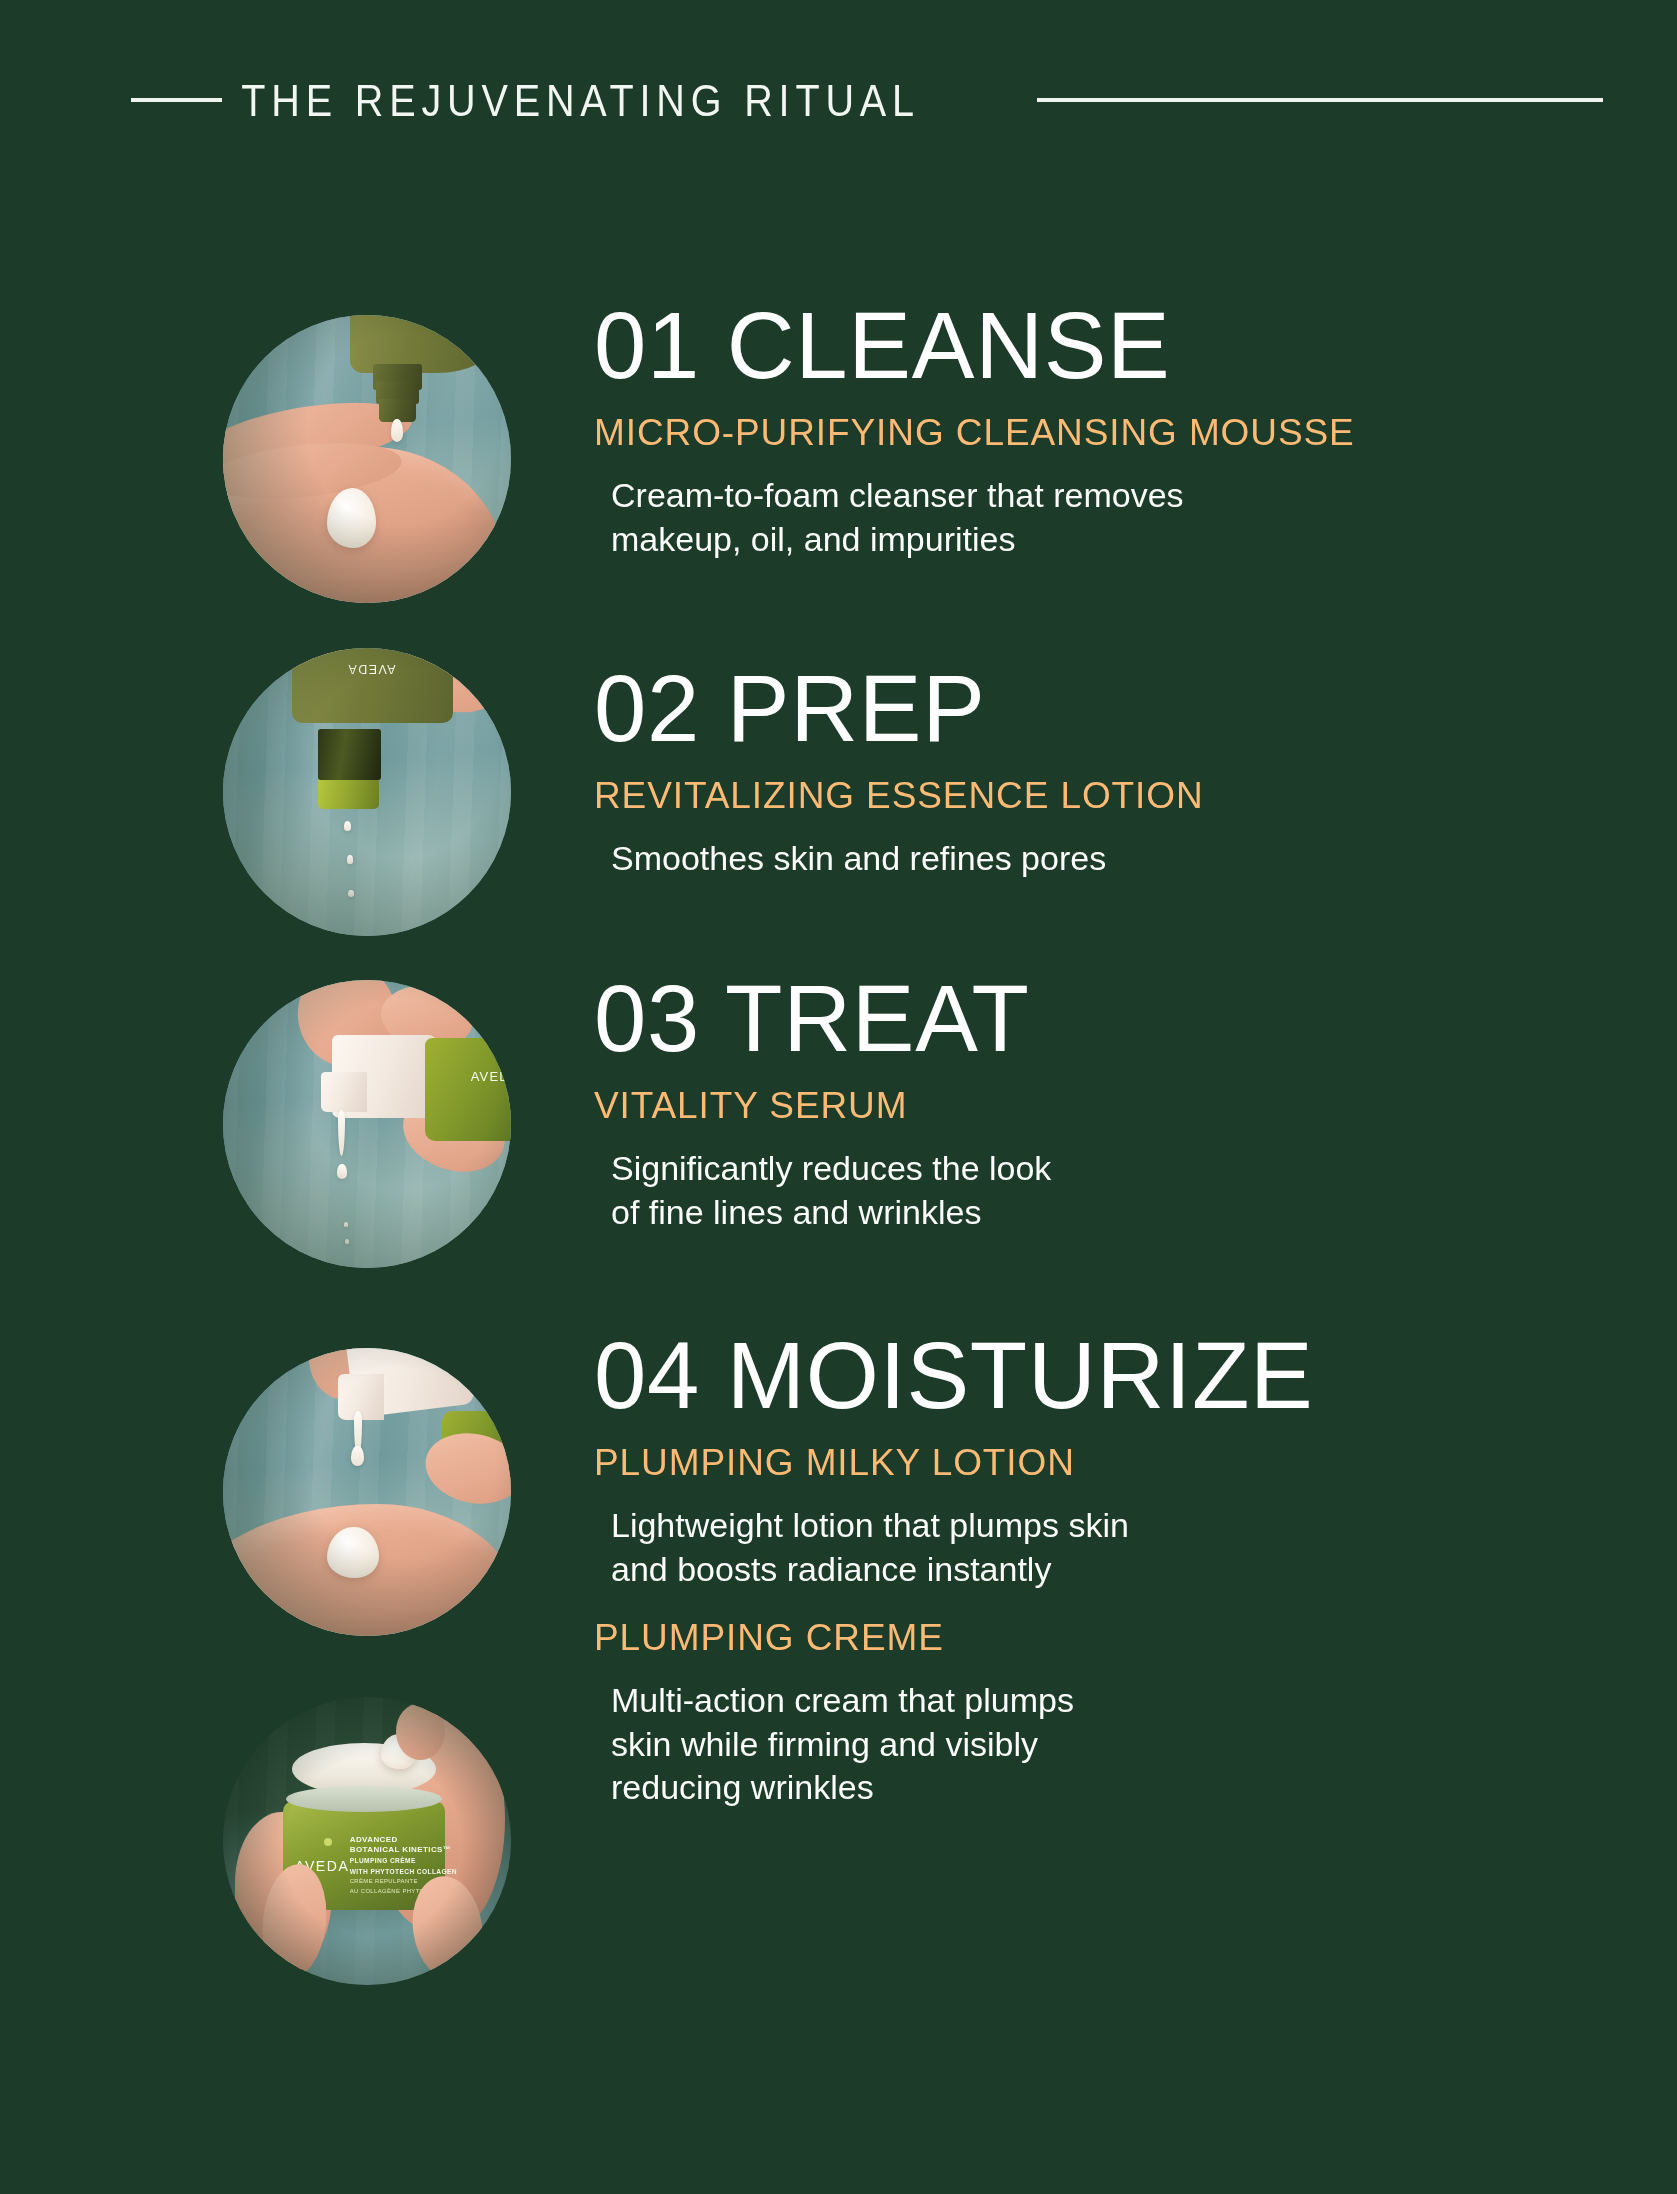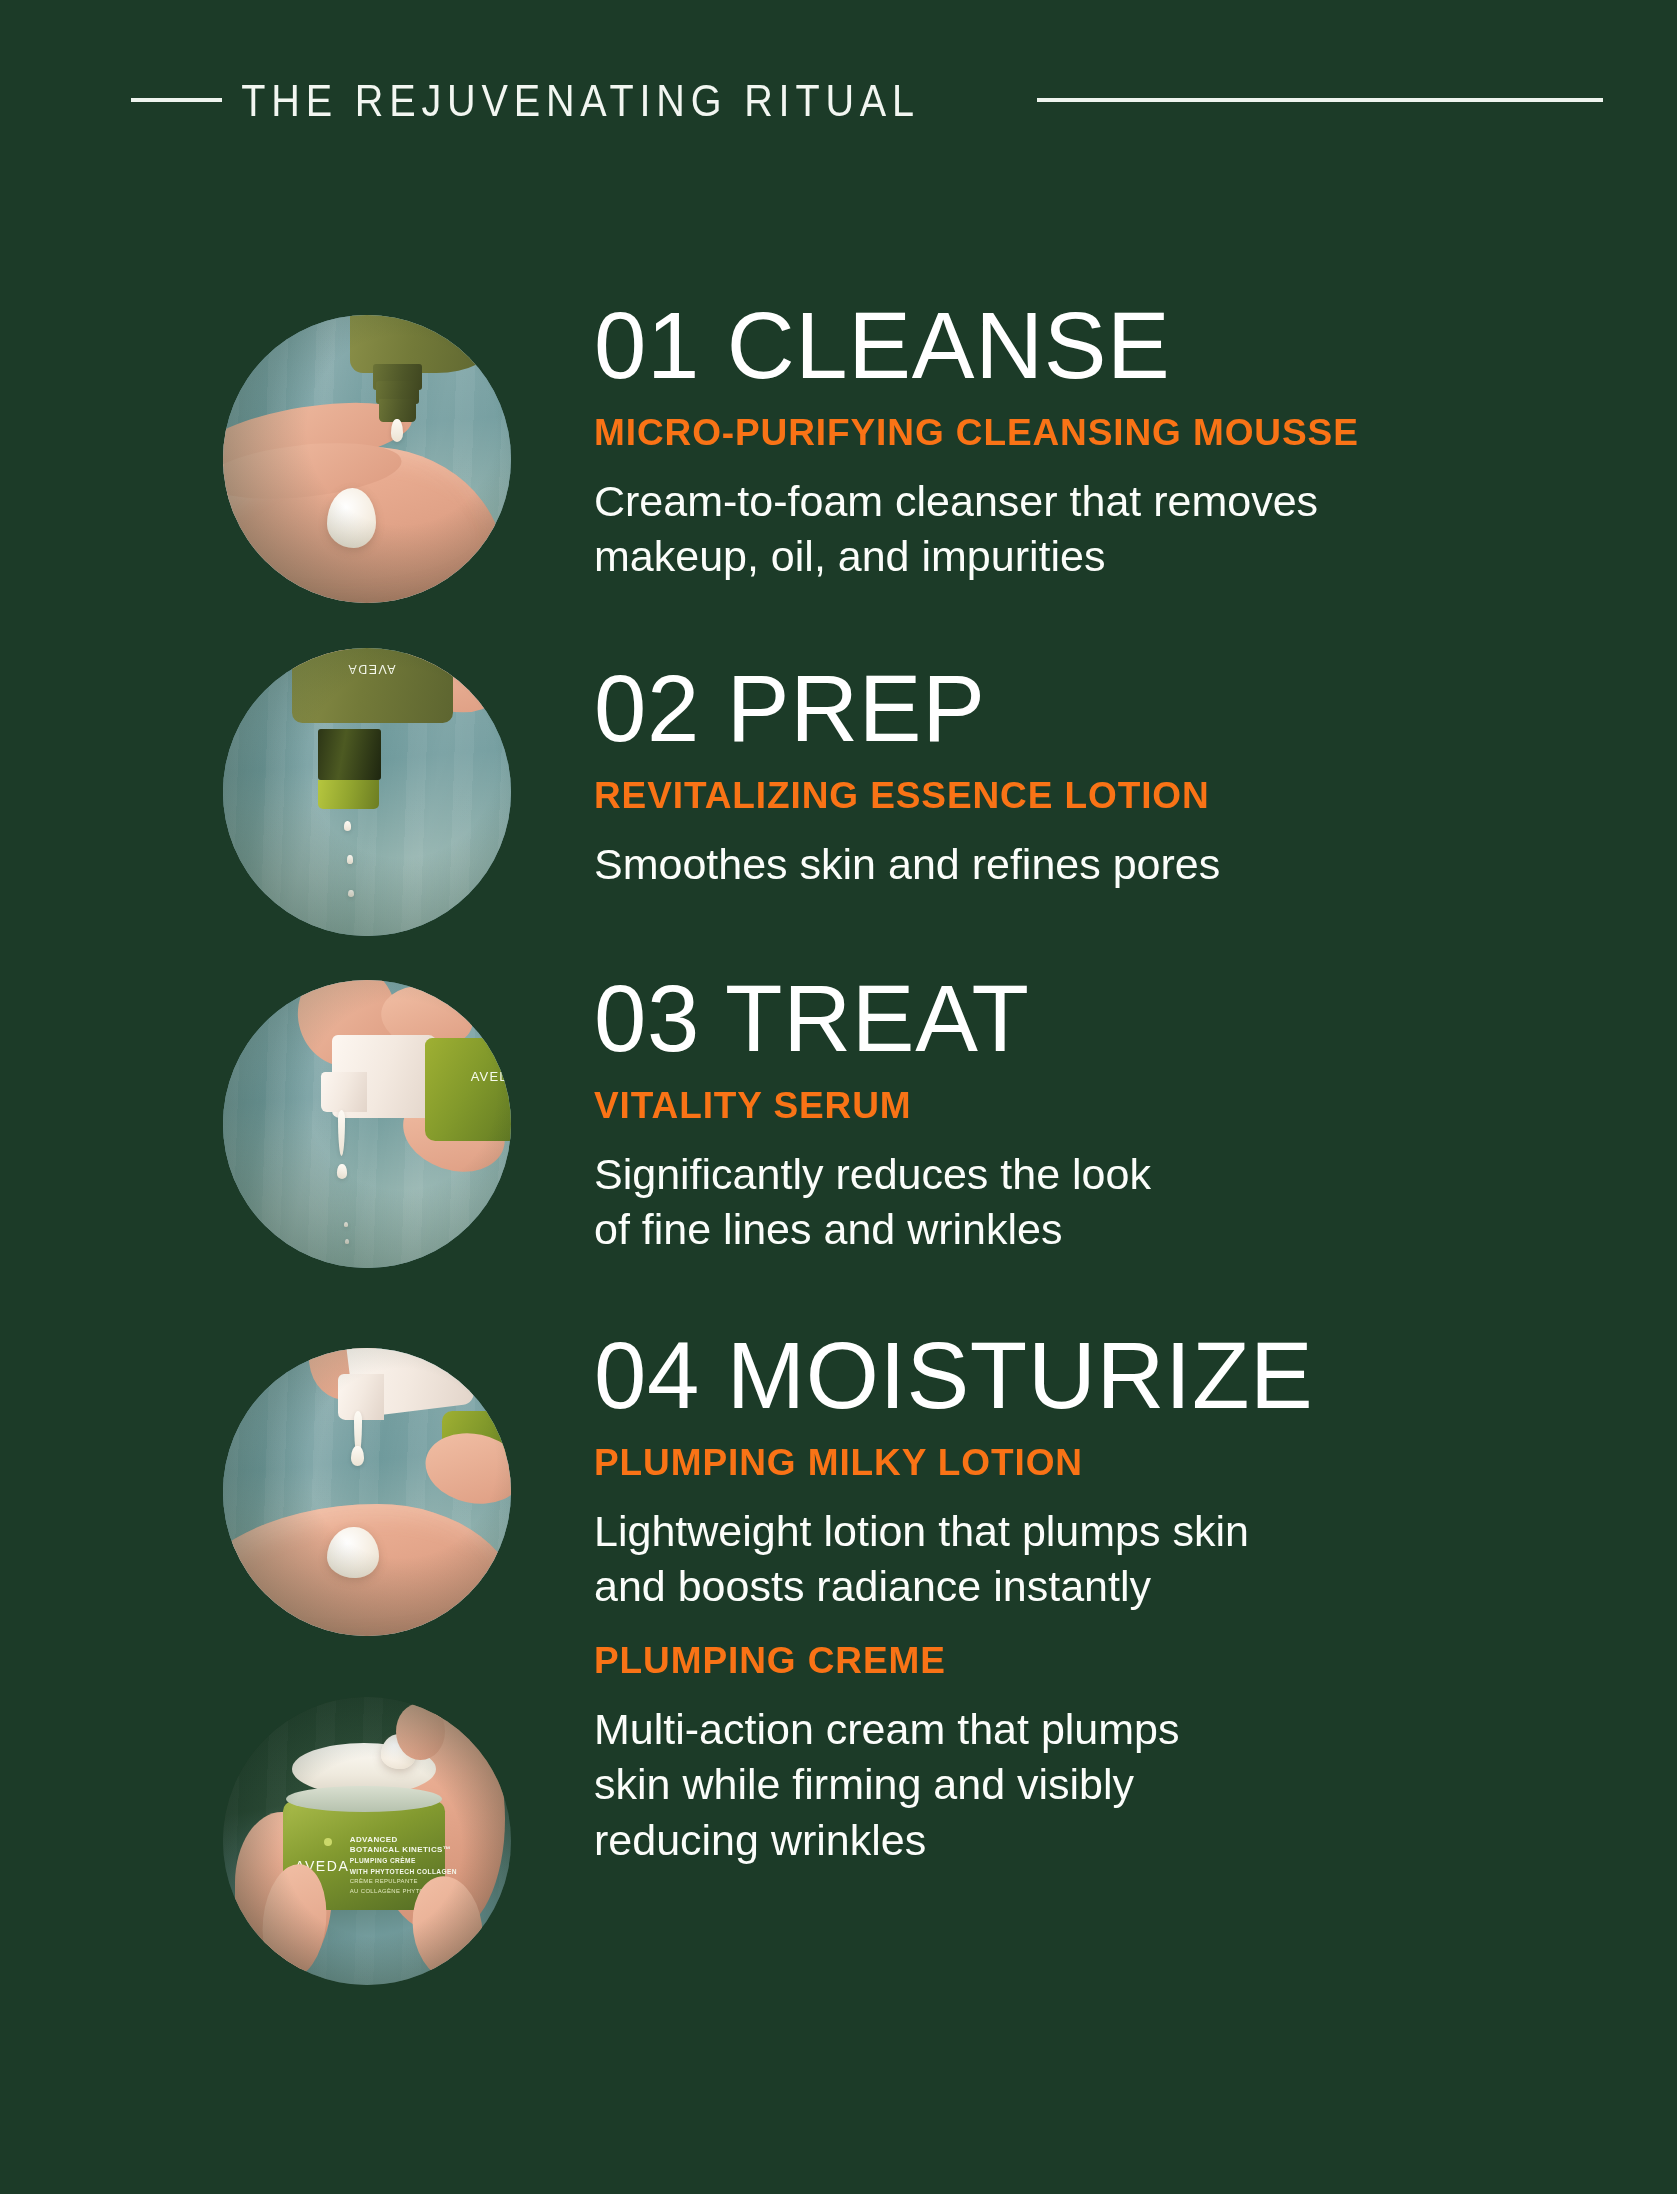--- a/index.html
+++ b/index.html
@@ -190,34 +190,34 @@
   .step-title {
     color: #ffffff;
     font-size: 94px;
     font-weight: 300;
     line-height: 1.0;
     letter-spacing: 0.7px;
     white-space: nowrap;
     margin: 0;
   }
   .step-product {
-    color: #f97316;
+    color: #fdba74;
     font-size: 37px;
-    font-weight: 700;
+    font-weight: 400;
     letter-spacing: 0.9px;
     line-height: 1.2;
     margin: 17.6px 0 0 0;
     white-space: nowrap;
   }
   .step-desc {
     color: #fbfdfa;
-    font-size: 43px;
+    font-size: 34px;
     font-weight: 300;
     line-height: 1.28;
-    margin: 19px 0 0 0;
+    margin: 19px 0 0 17px;
   }
   .step-or {
     color: #f4f7f3;
     font-size: 37px;
     font-weight: 400;
     letter-spacing: 0.9px;
     margin: 22px 0 0 0;
   }
 </style>
 </head>

